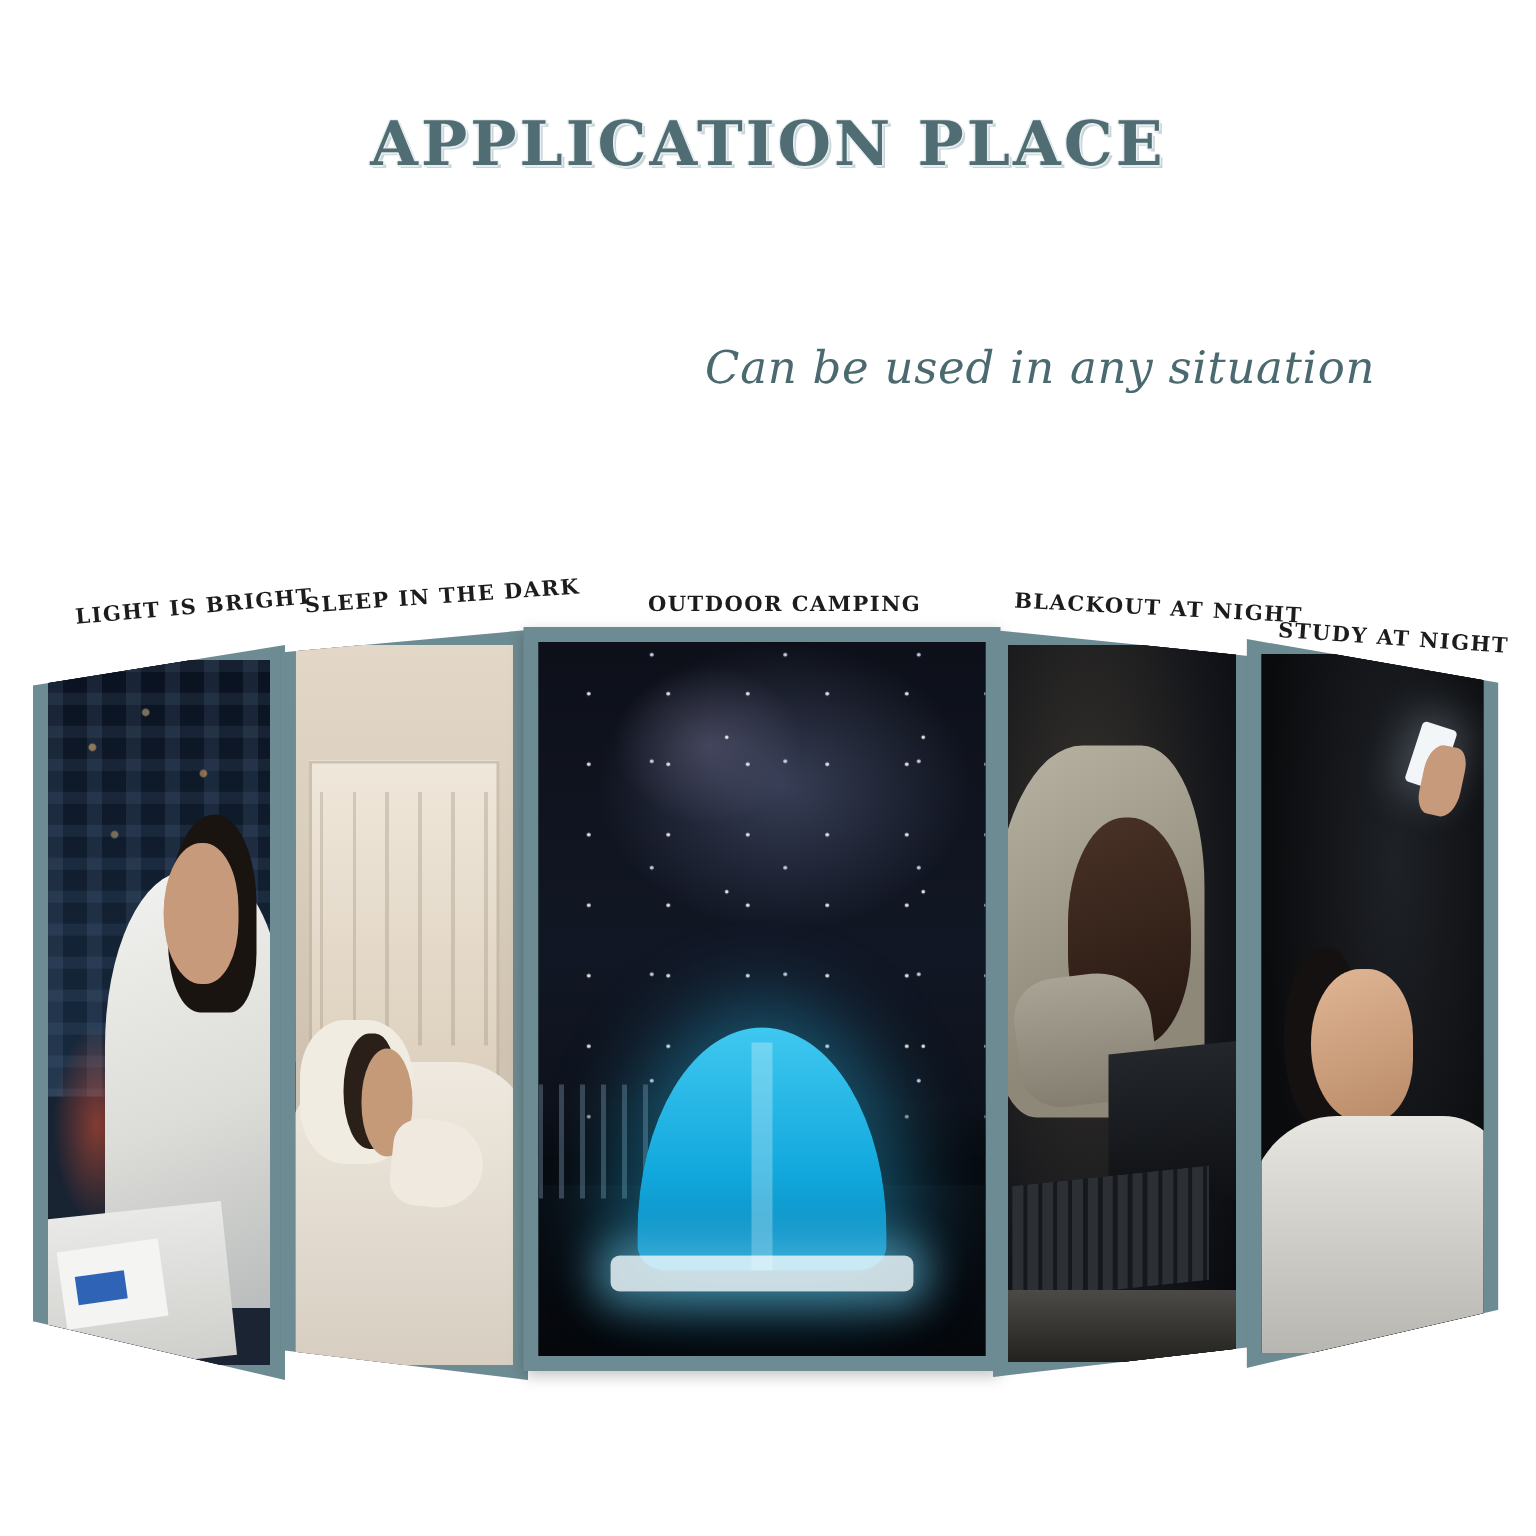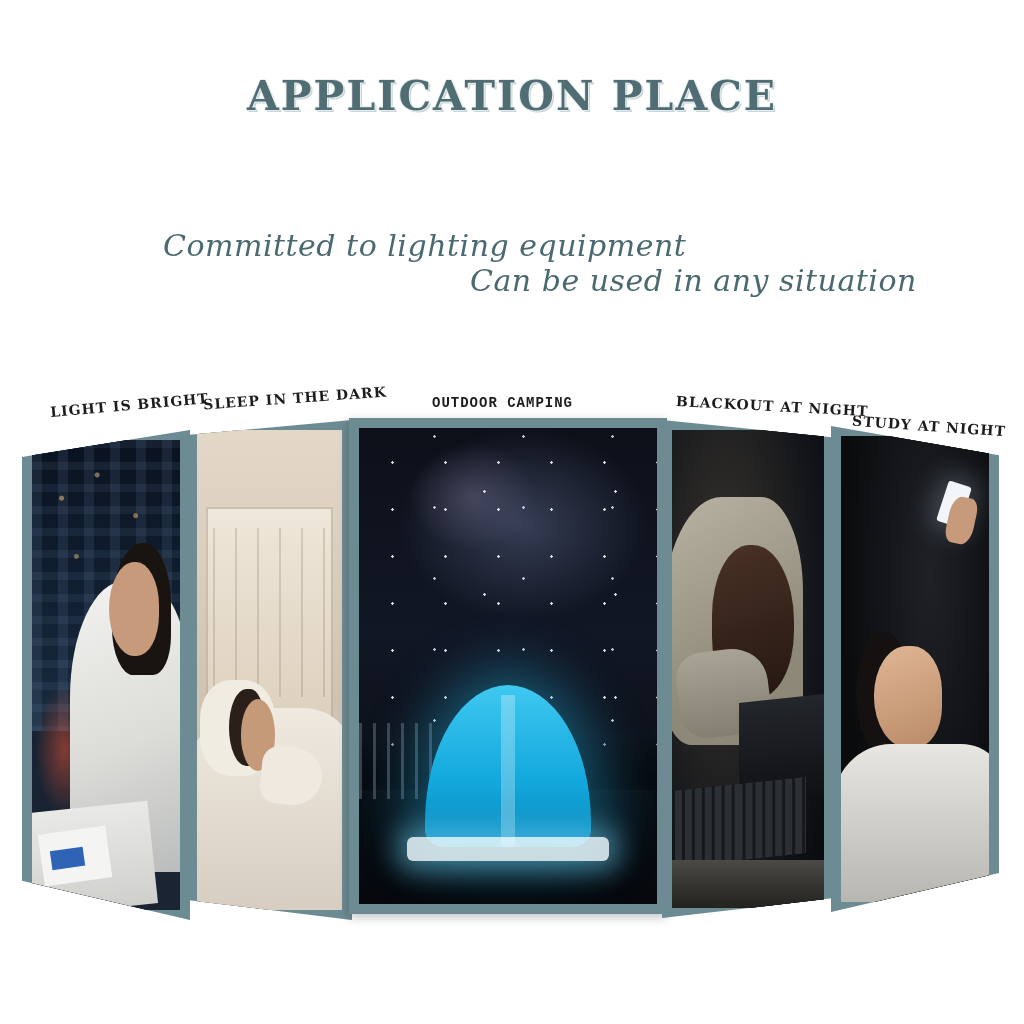--- a/index.html
+++ b/index.html
@@ -105,21 +105,21 @@
     left: 662px; top: 40px; width: 172px; height: 498px;
     clip-path: polygon(0% 0%, 100% 3.5%, 100% 96%, 0% 100%);
   }
   #panel-5 {
     left: 831px; top: 46px; width: 168px; height: 486px;
     clip-path: polygon(0% 0%, 100% 6%, 100% 92%, 0% 100%);
   }
 
   #cap-1 { left: 50px; top: 17px; transform: rotate(-5deg); }
   #cap-2 { left: 203px; top: 10px; transform: rotate(-4deg); }
-  #cap-3 { left: 432px; top: 15px; font-family: Liberation Mono, monospace; }
+  #cap-3 { left: 432px; top: 15px; }
   #cap-4 { left: 676px; top: 18px; transform: rotate(3deg); }
   #cap-5 { left: 852px; top: 38px; transform: rotate(4deg); }
 
   
   
   .sc-city {
     position: absolute; inset: 0;
     background:
       linear-gradient(to bottom, #0c131c 0%, #152232 45%, #1b2433 100%);
   }
@@ -322,21 +322,20 @@
   }
 </style>
 </head>
 <body>
 
 <div class="heading-block">
   <div class="headline line1">APPLICATION PLACE</div>
 </div>
 
 <div class="subhead-block">
-  <div class="subline a">Committed to lighting equipment</div>
   <div class="subline b">Can be used in any situation</div>
 </div>
 
 <div class="gallery">
 
   <div class="caption" id="cap-1">LIGHT IS BRIGHT</div>
   <div class="caption" id="cap-2">SLEEP IN THE DARK</div>
   <div class="caption" id="cap-3">OUTDOOR CAMPING</div>
   <div class="caption" id="cap-4">BLACKOUT AT NIGHT</div>
   <div class="caption" id="cap-5">STUDY AT NIGHT</div>

